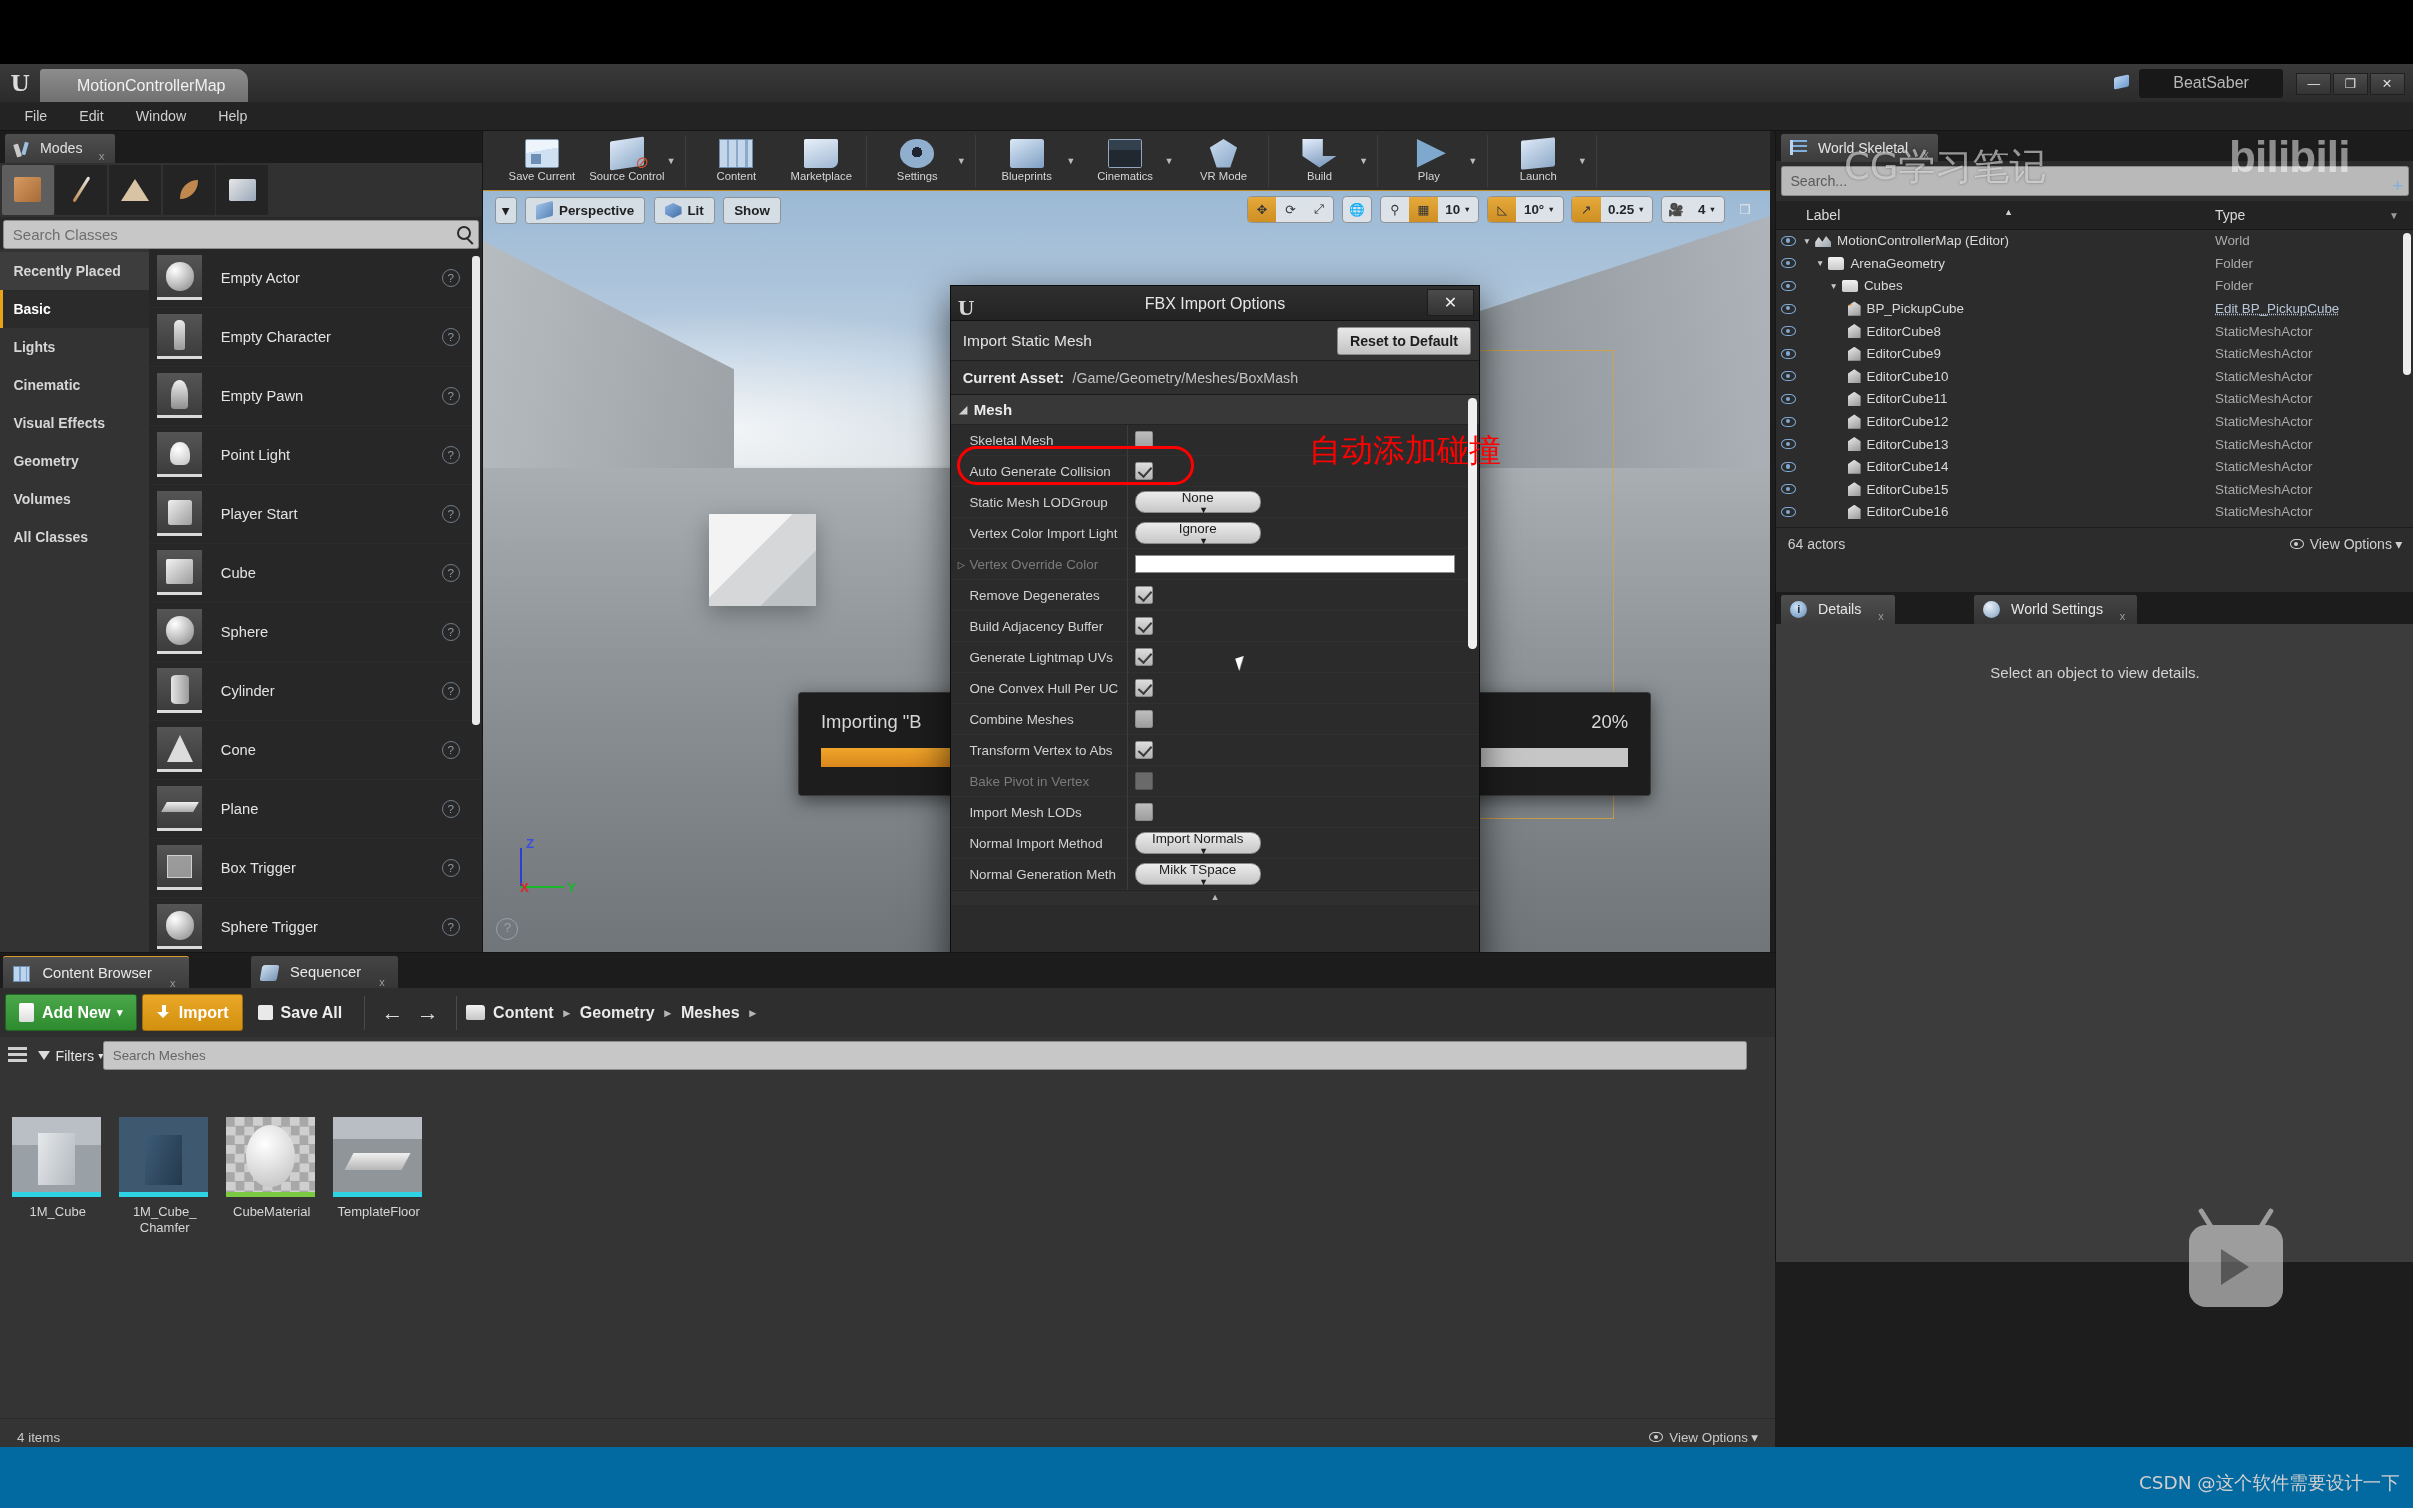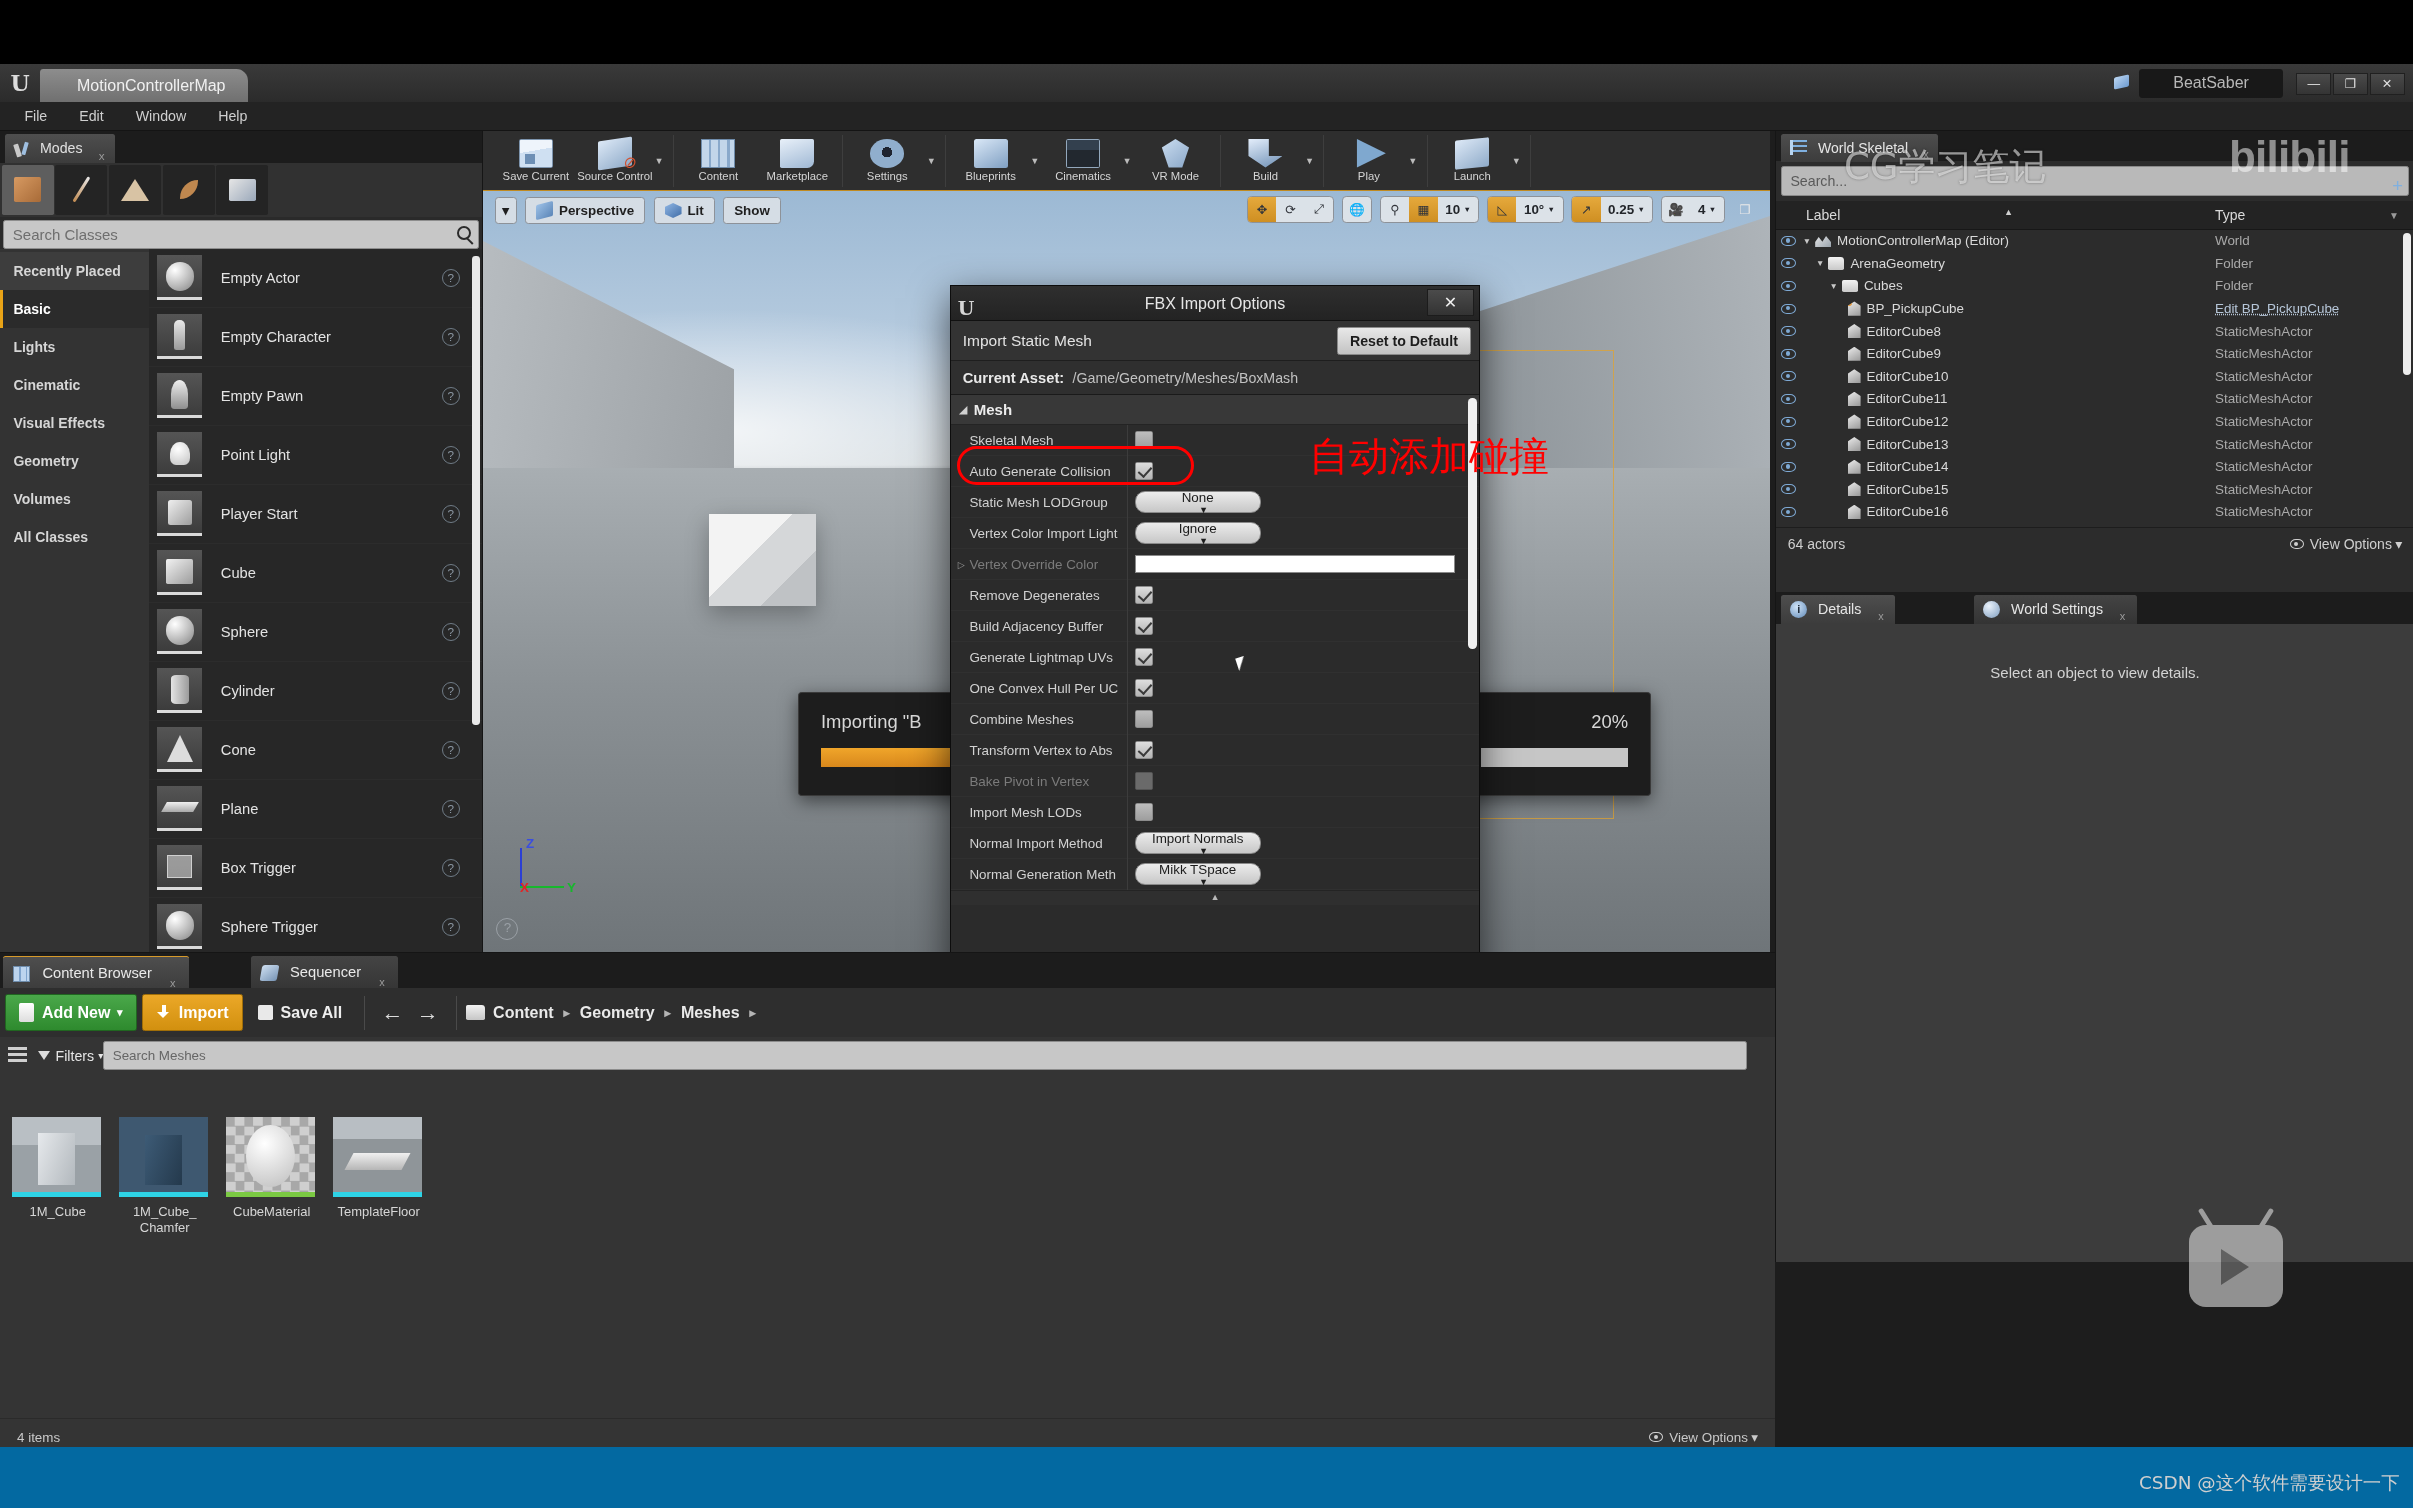--- a/index.html
+++ b/index.html
@@ -164,21 +164,21 @@
     position: absolute; left: 483px; top: 131px; width: 1287px; height: 821px;
     background: #1a1a1a;
   }
   .vp-toolbar {
     height: 60px; background: #2e2e2e; border-bottom: 1.7px solid #c08a20;
     display: flex; align-items: center; padding-left: 8.4px;
   }
   .tb-group { display: flex; align-items: center; border-right: 0.8px solid #3e3e3e; padding: 0 5px; height: 52px; }
   .tb-item {
     display: flex; flex-direction: column; align-items: center; justify-content: center;
-    width: 79px; height: 52px; color: #d5d5d5; font-size: 11.3px; position: relative;
+    width: 79px; height: 52px; color: #d5d5d5; font-size: 11.3px; position: relative; margin-left: 6px;
   }
   .tb-item .ic { width: 34px; height: 28.5px; margin-bottom: 2.5px; }
   .tb-item .lbl { white-space: nowrap; }
   .tb-arrow { width: 13.4px; color: #bbb; font-size: 9.2px; align-self: center; }
   .ic-save { background: linear-gradient(170deg,#eef4fb 0 40%,#cfe0f2 40% 100%); border:0.8px solid #7d94ad; border-radius:1.7px; position:relative;}
   .ic-save::after { content:""; position:absolute; left:5px; bottom:2.5px; width:10px; height:10px; background:#6d8fb5;}
   .ic-src { background: linear-gradient(150deg,#dce8f6,#8fabc9); border-radius:1.7px; position:relative; transform: skewY(-8deg);}
   .ic-src::after { content:"⊘"; position:absolute; right:-5px; bottom:-6.7px; color:#d2512f; font-size:16px; }
   .ic-content { background: repeating-linear-gradient(90deg,#c3d6ea 0 6.7px,#8aa9cb 6.7px 9.2px), #8aa9cb; border:0.8px solid #6f8cab;}
   .ic-market { background: linear-gradient(160deg,#e8f0f9,#9fb8d4); border-radius:1.7px 1.7px 6.7px 1.7px;}
@@ -366,21 +366,21 @@
     width:20px;height:20px;border:1.7px solid #8d8d8d;border-radius:50%;
     color:#a8a8a8;font-size:12.6px;text-align:center;line-height:17.6px;margin-right:15px;
   }
   .fbx-btns .btn-grey { margin-left: 8.4px; }
   .red-box {
     position: absolute; left: 957px; top: 446px; width: 237px; height: 39px;
     border: 3.4px solid #ff0000; border-radius: 20px;
   }
   .red-note {
     position: absolute; left: 1309px; top: 429px; color:#ff0000;
-    font-size: 40px; font-family: "DejaVu Sans", sans-serif; white-space: nowrap;
+    font-size: 32px; font-family: "DejaVu Sans", sans-serif; white-space: nowrap;
   }
   .cursor {
     position: absolute; left: 1237px; top: 657px; width: 0; height: 0;
     border-left: 9.2px solid #fff; border-bottom: 13.4px solid transparent;
     filter: drop-shadow(0.8px 0.8px 0 #000);
     transform: rotate(-18deg);
   }
 
   
   .outliner {

